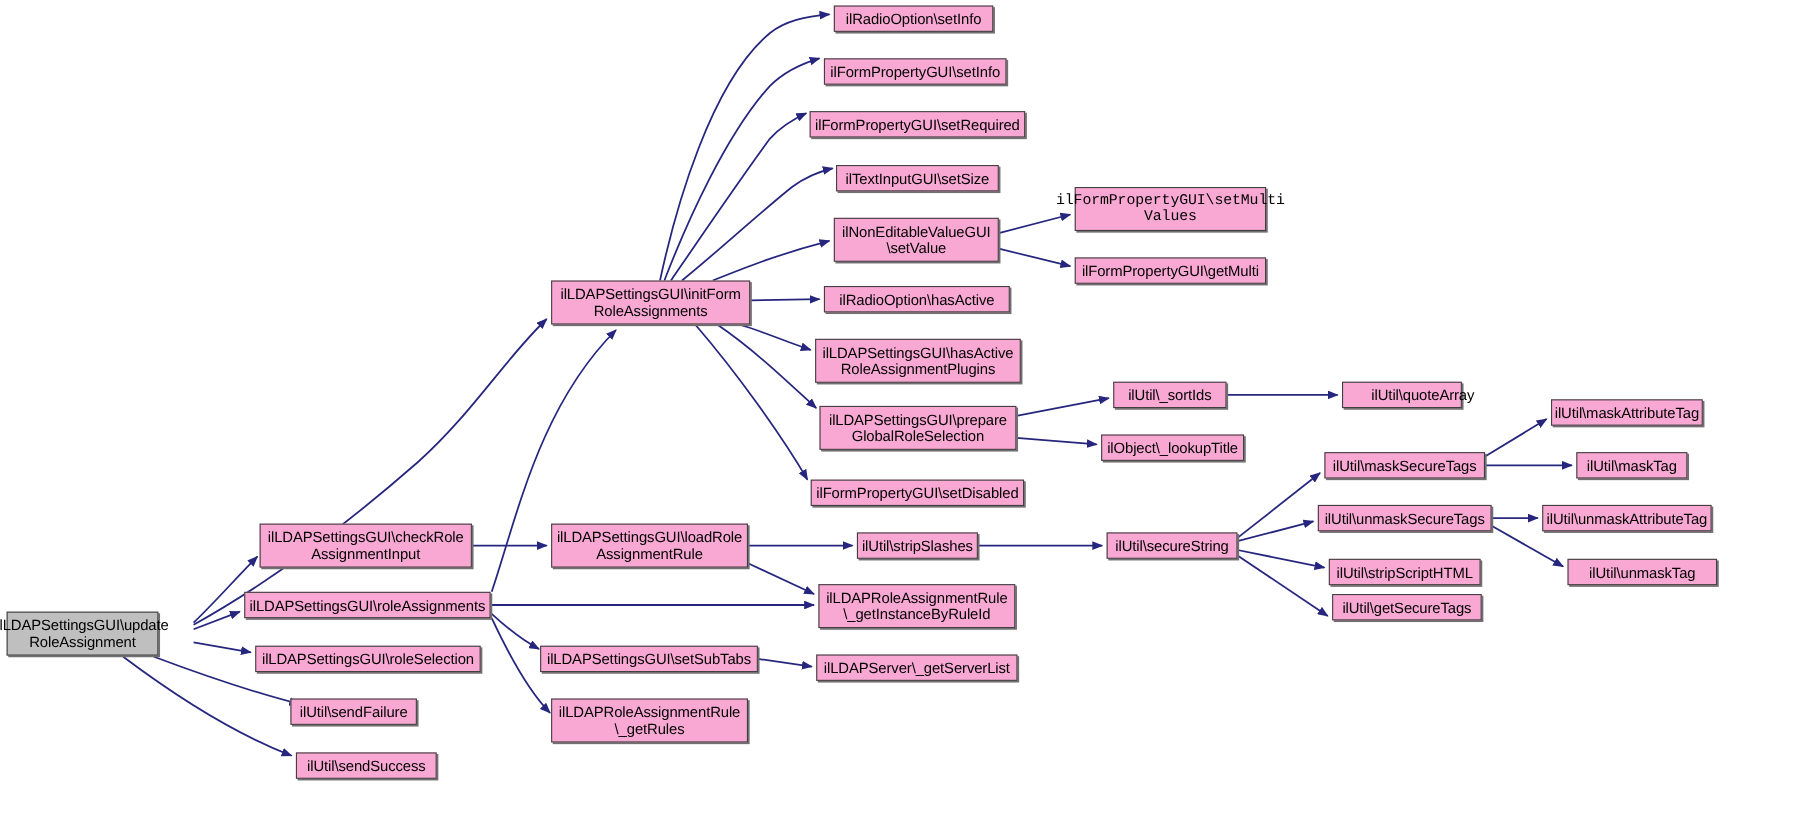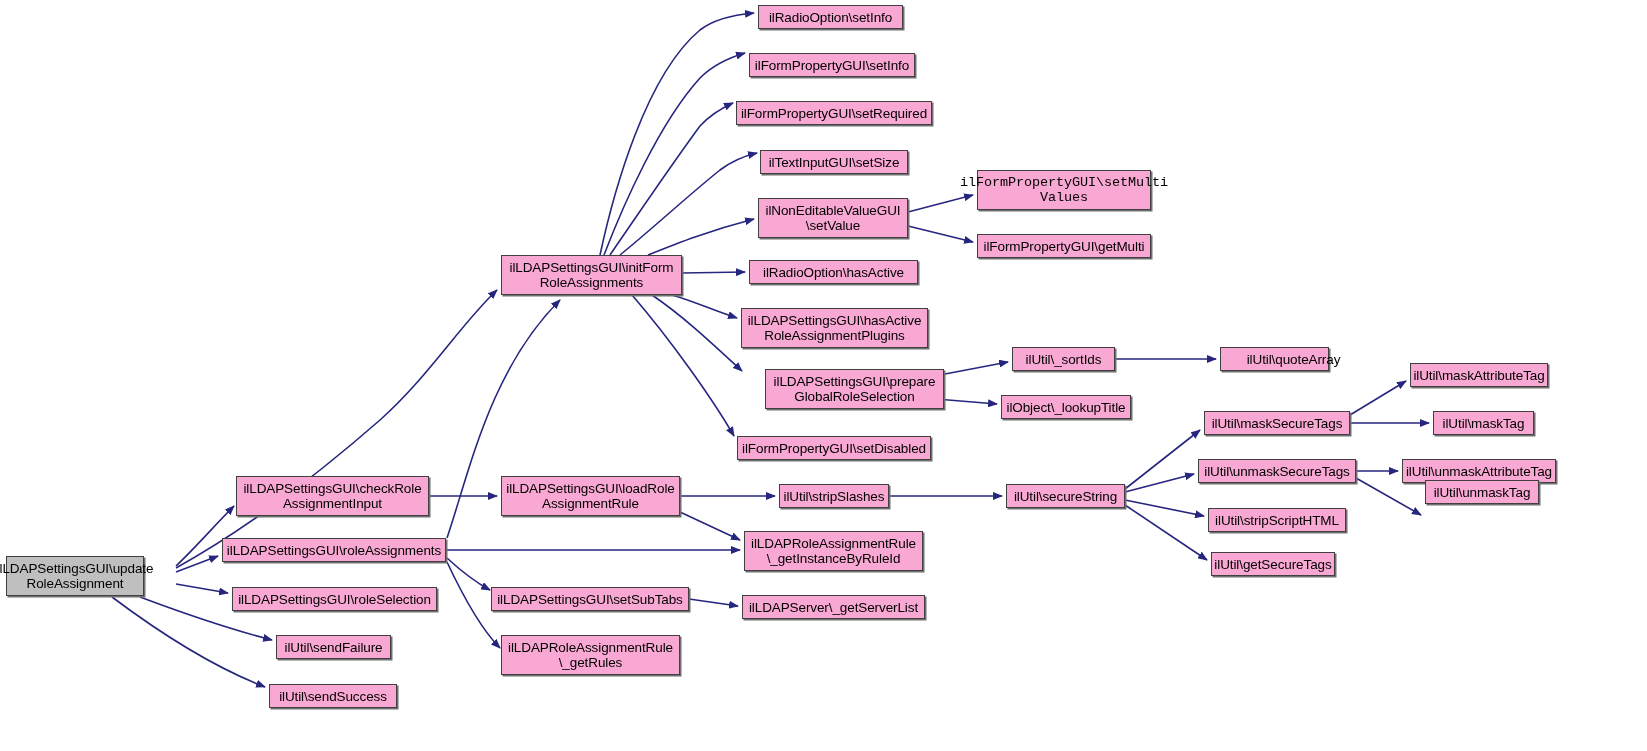--- a/index.html
+++ b/index.html
@@ -96,54 +96,54 @@
         <path d="M 1356,478 L 1421,515" marker-end="url(#arrow)"></path>
       </g>
   </svg>
   <div id="node-layer">
       <div class="node root" style="left: 6px; top: 556px; width: 138px; height: 40px;"><span>ilLDAPSettingsGUI\update
 RoleAssignment</span></div>
       <div class="node" style="left: 236px; top: 476px; width: 193px; height: 40px;"><span>ilLDAPSettingsGUI\checkRole
 AssignmentInput</span></div>
       <div class="node" style="left: 222px; top: 538px; width: 224px; height: 24px;"><span>ilLDAPSettingsGUI\roleAssignments</span></div>
       <div class="node" style="left: 232px; top: 587px; width: 205px; height: 24px;"><span>ilLDAPSettingsGUI\roleSelection</span></div>
-      <div class="node" style="left: 276px; top: 635px; width: 115px; height: 24px; justify-content: center;"><span>ilUtil\sendFailure</span></div>
+      <div class="node" style="left: 264px; top: 635px; width: 115px; height: 24px; justify-content: center;"><span>ilUtil\sendFailure</span></div>
       <div class="node" style="left: 269px; top: 684px; width: 128px; height: 24px;"><span>ilUtil\sendSuccess</span></div>
       <div class="node" style="left: 501px; top: 255px; width: 181px; height: 40px;"><span>ilLDAPSettingsGUI\initForm
 RoleAssignments</span></div>
       <div class="node" style="left: 501px; top: 476px; width: 179px; height: 40px;"><span>ilLDAPSettingsGUI\loadRole
 AssignmentRule</span></div>
       <div class="node" style="left: 491px; top: 587px; width: 198px; height: 24px;"><span>ilLDAPSettingsGUI\setSubTabs</span></div>
       <div class="node" style="left: 501px; top: 635px; width: 179px; height: 40px;"><span>ilLDAPRoleAssignmentRule
 \_getRules</span></div>
       <div class="node" style="left: 758px; top: 5px; width: 145px; height: 24px;"><span>ilRadioOption\setInfo</span></div>
       <div class="node" style="left: 749px; top: 53px; width: 166px; height: 24px;"><span>ilFormPropertyGUI\setInfo</span></div>
       <div class="node" style="left: 736px; top: 101px; width: 196px; height: 24px;"><span>ilFormPropertyGUI\setRequired</span></div>
       <div class="node" style="left: 760px; top: 150px; width: 148px; height: 24px;"><span>ilTextInputGUI\setSize</span></div>
       <div class="node" style="left: 758px; top: 198px; width: 150px; height: 40px;"><span>ilNonEditableValueGUI
 \setValue</span></div>
       <div class="node" style="left: 749px; top: 260px; width: 169px; height: 24px;"><span>ilRadioOption\hasActive</span></div>
       <div class="node" style="left: 741px; top: 308px; width: 187px; height: 40px;"><span>ilLDAPSettingsGUI\hasActive
 RoleAssignmentPlugins</span></div>
-      <div class="node" style="left: 745px; top: 369px; width: 179px; height: 40px; margin-left: 20px;"><span>ilLDAPSettingsGUI\prepare
+      <div class="node" style="left: 745px; top: 369px; width: 179px; height: 40px;"><span>ilLDAPSettingsGUI\prepare
 GlobalRoleSelection</span></div>
       <div class="node" style="left: 737px; top: 436px; width: 194px; height: 24px;"><span>ilFormPropertyGUI\setDisabled</span></div>
       <div class="node" style="left: 779px; top: 484px; width: 110px; height: 24px;"><span>ilUtil\stripSlashes</span></div>
       <div class="node" style="left: 744px; top: 531px; width: 179px; height: 40px;"><span>ilLDAPRoleAssignmentRule
 \_getInstanceByRuleId</span></div>
       <div class="node" style="left: 742px; top: 595px; width: 183px; height: 24px;"><span>ilLDAPServer\_getServerList</span></div>
       <div class="node" style="left: 977px; top: 170px; width: 174px; height: 40px; font-family: Liberation Mono, monospace;"><span>ilFormPropertyGUI\setMulti
 Values</span></div>
       <div class="node" style="left: 977px; top: 234px; width: 174px; height: 24px;"><span>ilFormPropertyGUI\getMulti</span></div>
       <div class="node" style="left: 1012px; top: 347px; width: 103px; height: 24px;"><span>ilUtil\_sortIds</span></div>
       <div class="node" style="left: 1001px; top: 395px; width: 130px; height: 24px;"><span>ilObject\_lookupTitle</span></div>
       <div class="node" style="left: 1006px; top: 484px; width: 119px; height: 24px;"><span>ilUtil\secureString</span></div>
       <div class="node" style="left: 1220px; top: 347px; width: 109px; height: 24px; padding-left: 38px;"><span>ilUtil\quoteArray</span></div>
       <div class="node" style="left: 1204px; top: 411px; width: 146px; height: 24px;"><span>ilUtil\maskSecureTags</span></div>
       <div class="node" style="left: 1198px; top: 459px; width: 158px; height: 24px;"><span>ilUtil\unmaskSecureTags</span></div>
       <div class="node" style="left: 1208px; top: 508px; width: 138px; height: 24px;"><span>ilUtil\stripScriptHTML</span></div>
-      <div class="node" style="left: 1211px; top: 552px; width: 124px; height: 24px;"><span>ilUtil\getSecureTags</span></div>
+      <div class="node" style="left: 1211px; top: 540px; width: 136px; height: 24px;"><span>ilUtil\getSecureTags</span></div>
       <div class="node" style="left: 1410px; top: 363px; width: 138px; height: 24px;"><span>ilUtil\maskAttributeTag</span></div>
       <div class="node" style="left: 1433px; top: 411px; width: 101px; height: 24px;"><span>ilUtil\maskTag</span></div>
       <div class="node" style="left: 1402px; top: 459px; width: 154px; height: 24px;"><span>ilUtil\unmaskAttributeTag</span></div>
-      <div class="node" style="left: 1425px; top: 480px; width: 114px; height: 24px;"><span>ilUtil\unmaskTag</span></div>
+      <div class="node" style="left: 1425px; top: 508px; width: 136px; height: 24px;"><span>ilUtil\unmaskTag</span></div>
     </div>
 </div>
 
 </body></html>

